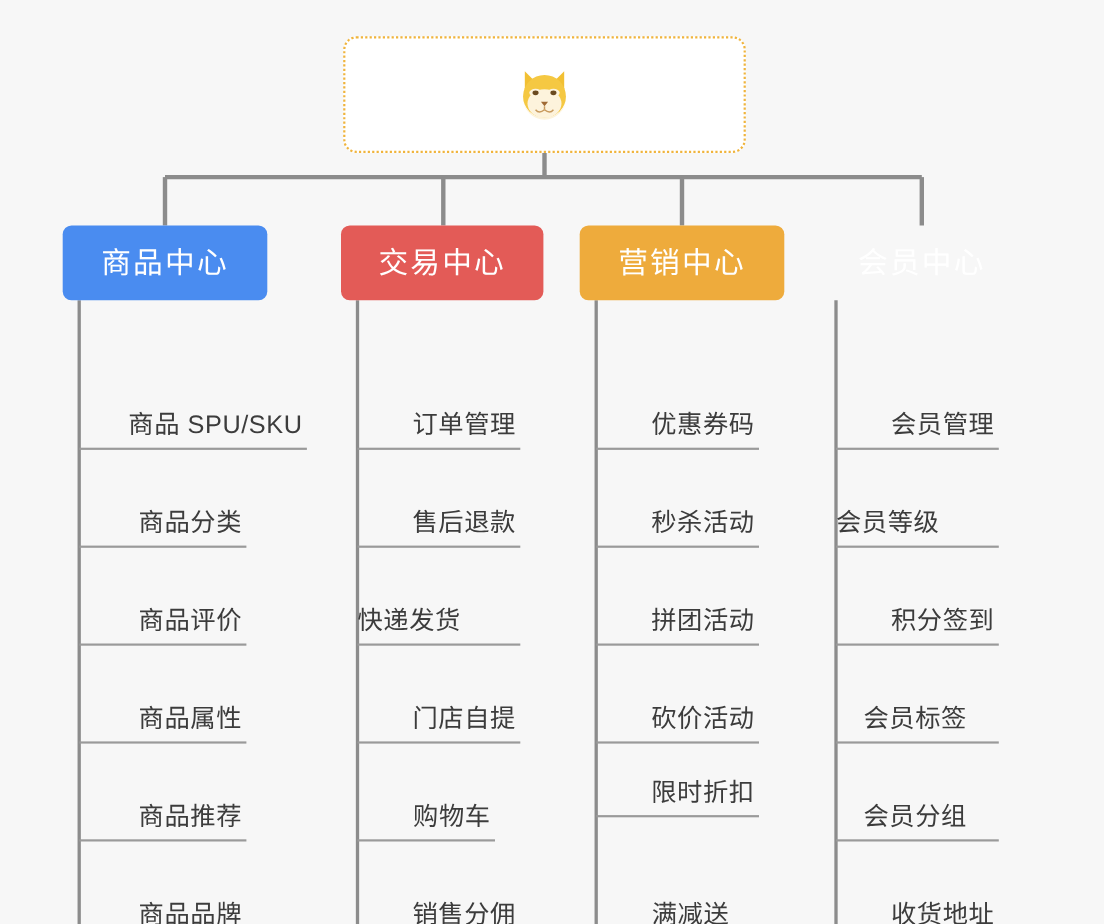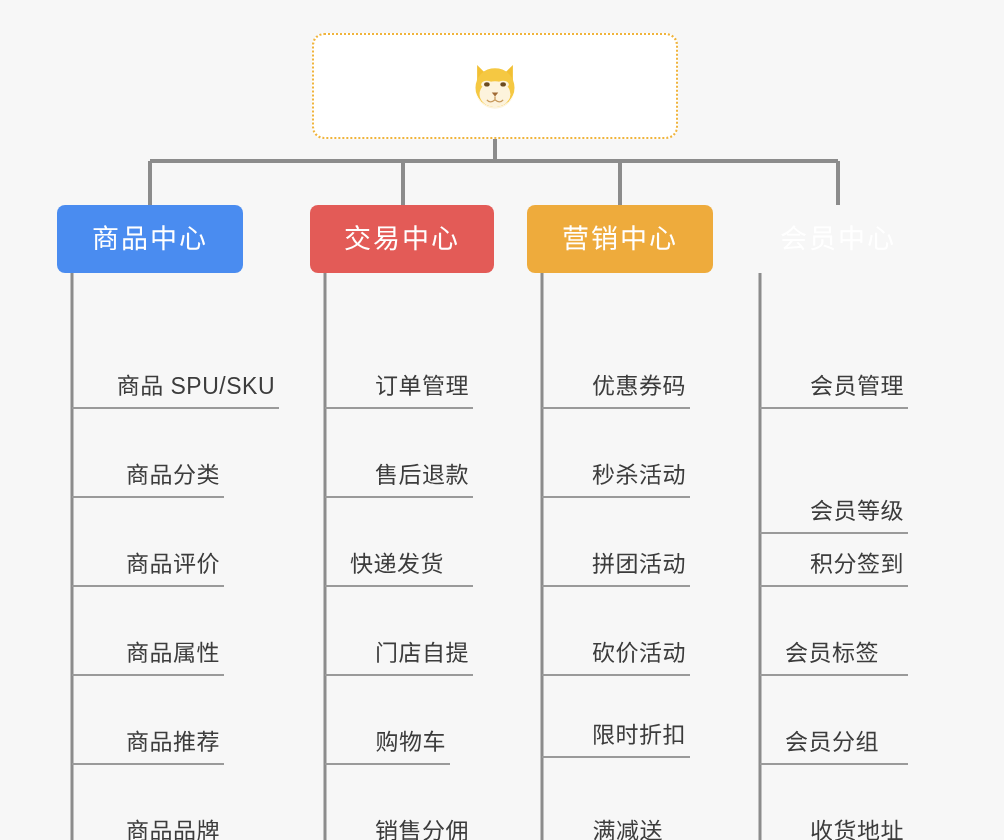--- a/index.html
+++ b/index.html
@@ -174,21 +174,21 @@
         <div class="cat-box" style="width: 184px; background: rgb(227, 91, 87);">
           <span class="cat-label">交易中心</span>
         </div>
         <div class="leaf-list">
           <div class="leaf-item" style="left: 15px; top: 47px; width: 148px; justify-content: flex-end;">
             <span class="leaf-label">订单管理</span>
           </div>
           <div class="leaf-item" style="left: 15px; top: 136px; width: 148px; justify-content: flex-end;">
             <span class="leaf-label">售后退款</span>
           </div>
-          <div class="leaf-item" style="left: 15px; top: 225px; width: 148px; justify-content: center;">
+          <div class="leaf-item" style="left: 15px; top: 225px; width: 148px; justify-content: flex-start;">
             <span class="leaf-label">快递发货</span>
           </div>
           <div class="leaf-item" style="left: 15px; top: 314px; width: 148px; justify-content: flex-end;">
             <span class="leaf-label">门店自提</span>
           </div>
           <div class="leaf-item" style="left: 15px; top: 403px; width: 125px; justify-content: flex-end;">
             <span class="leaf-label">购物车</span>
           </div>
           <div class="leaf-item" style="left: 15px; top: 492px; width: 148px; justify-content: flex-end;">
             <span class="leaf-label">销售分佣</span>
@@ -205,37 +205,37 @@
           </div>
           <div class="leaf-item" style="left: 15px; top: 136px; width: 148px; justify-content: flex-end;">
             <span class="leaf-label">秒杀活动</span>
           </div>
           <div class="leaf-item" style="left: 15px; top: 225px; width: 148px; justify-content: flex-end;">
             <span class="leaf-label">拼团活动</span>
           </div>
           <div class="leaf-item" style="left: 15px; top: 314px; width: 148px; justify-content: flex-end;">
             <span class="leaf-label">砍价活动</span>
           </div>
-          <div class="leaf-item" style="left: 15px; top: 396px; width: 148px; justify-content: flex-end; text-align: center;">
+          <div class="leaf-item" style="left: 15px; top: 381px; width: 148px; justify-content: flex-end; text-align: center;">
             <span class="leaf-label">限时折扣</span>
           </div>
           <div class="leaf-item" style="left: 15px; top: 492px; width: 125px; justify-content: flex-end;">
             <span class="leaf-label">满减送</span>
           </div>
         </div>
       </div>
       <div class="column" style="left: 745px;">
         <div class="cat-box" style="width: 186px;">
           <span class="cat-label">会员中心</span>
         </div>
         <div class="leaf-list">
           <div class="leaf-item" style="left: 15px; top: 47px; width: 148px; justify-content: flex-end;">
             <span class="leaf-label">会员管理</span>
           </div>
-          <div class="leaf-item" style="left: 15px; top: 136px; width: 148px; justify-content: flex-end; margin-top: 36px;">
+          <div class="leaf-item" style="left: 15px; top: 136px; width: 148px; justify-content: flex-start;">
             <span class="leaf-label">会员等级</span>
           </div>
           <div class="leaf-item" style="left: 15px; top: 225px; width: 148px; justify-content: flex-end;">
             <span class="leaf-label">积分签到</span>
           </div>
           <div class="leaf-item" style="left: 15px; top: 314px; width: 148px; justify-content: center;">
             <span class="leaf-label">会员标签</span>
           </div>
           <div class="leaf-item" style="left: 15px; top: 403px; width: 148px; justify-content: center;">
             <span class="leaf-label">会员分组</span>

